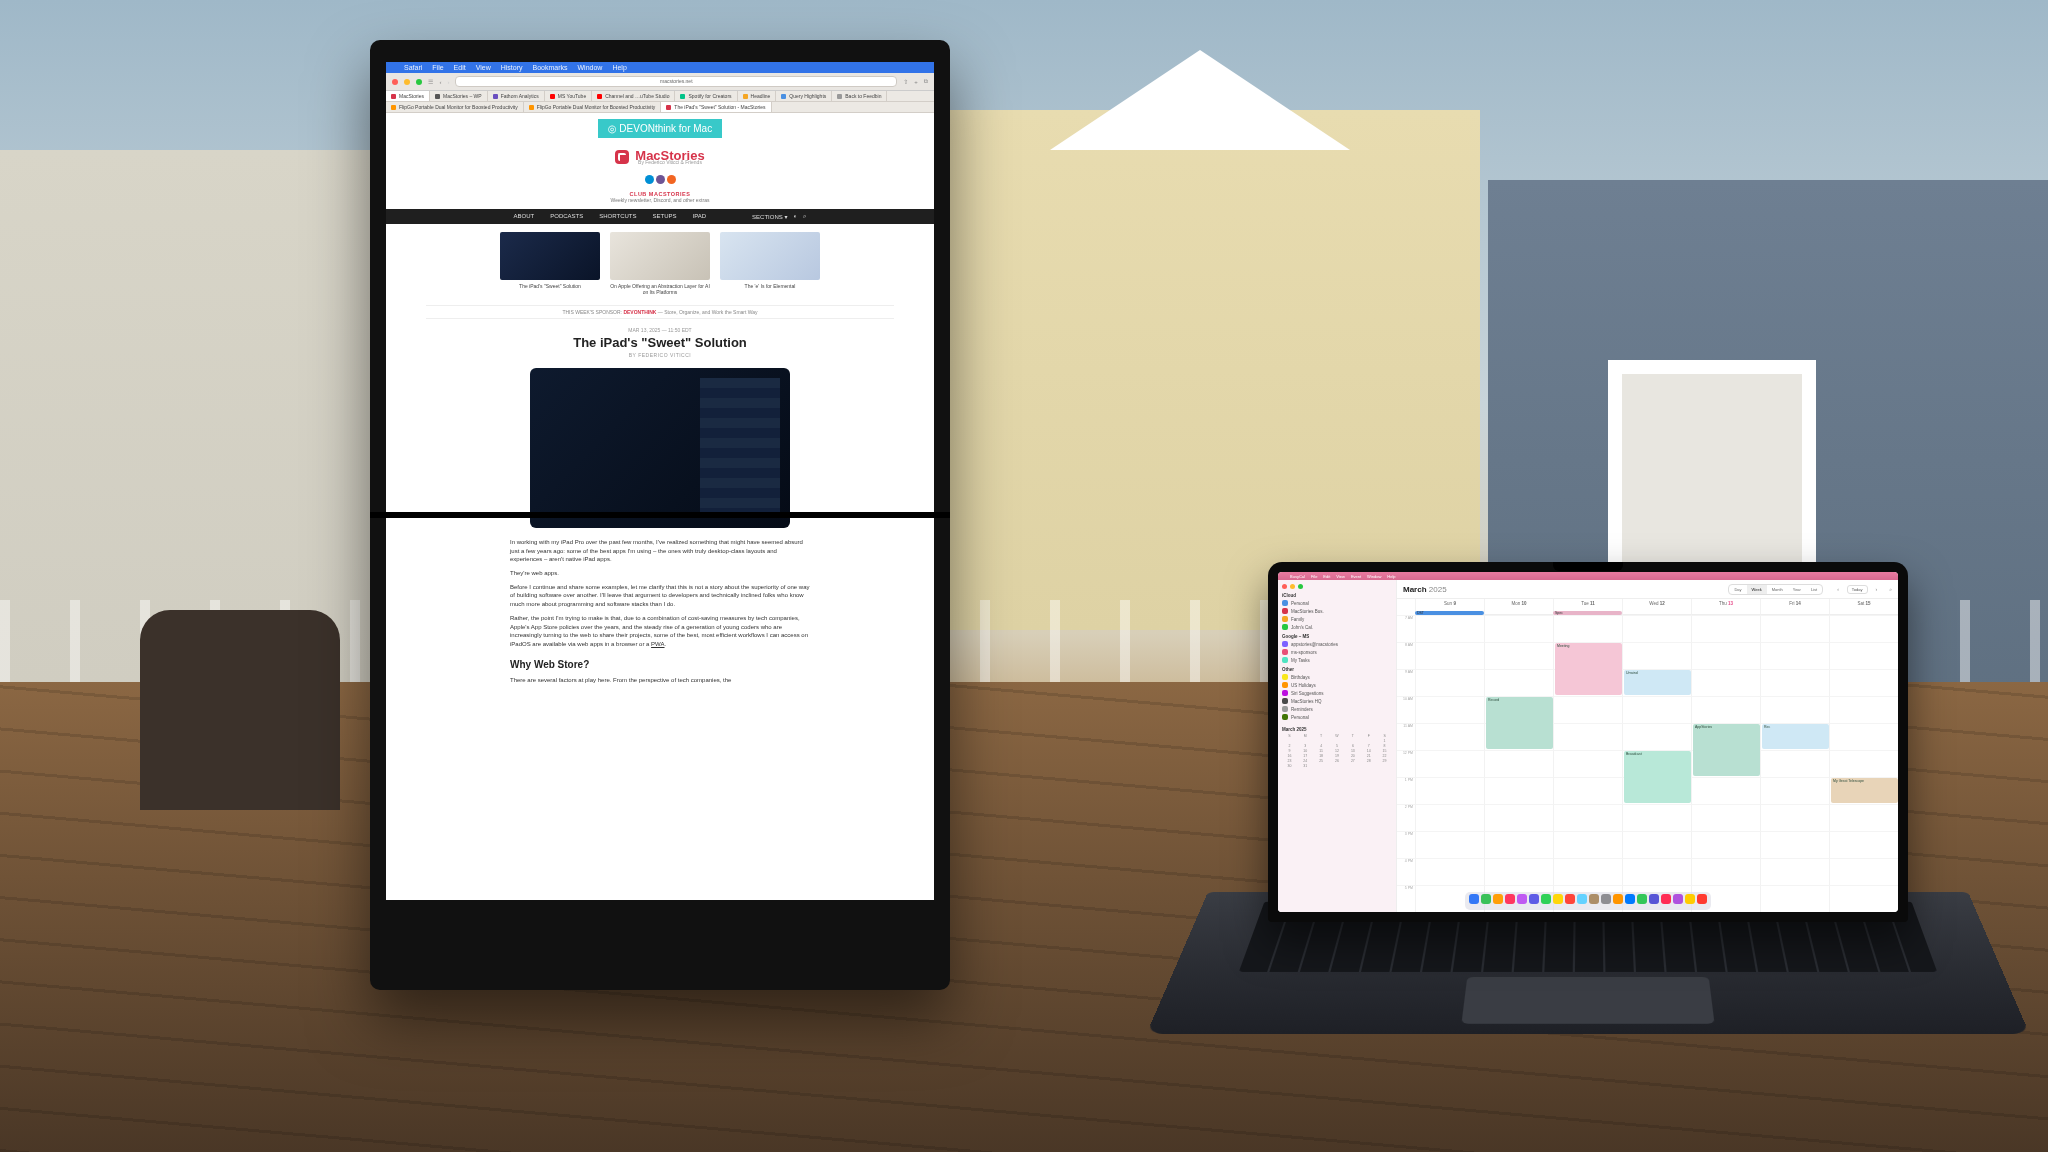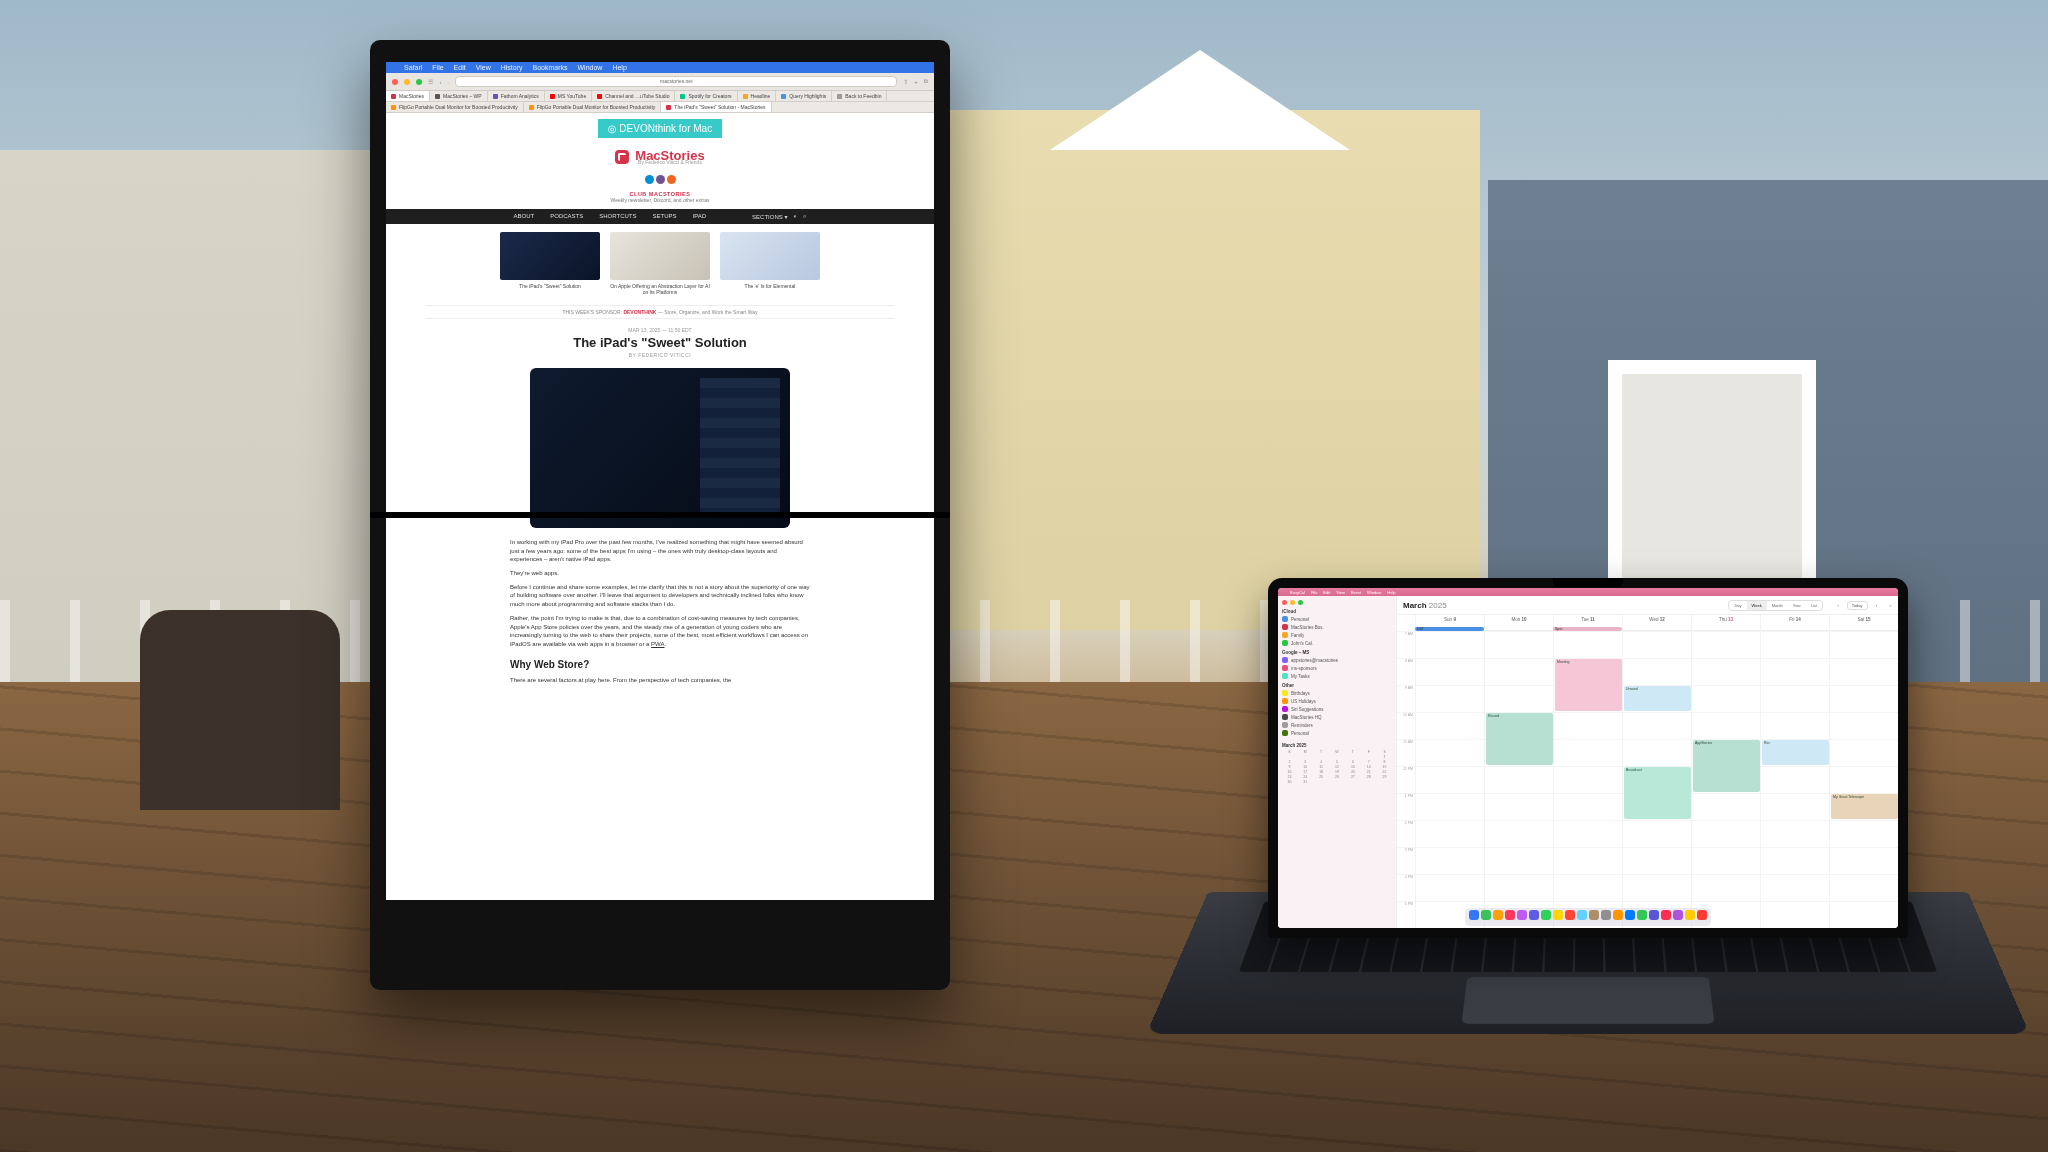--- a/index.html
+++ b/index.html
@@ -52,21 +52,21 @@
   .h1{font-size:13px;font-weight:700;color:#222;margin:2px 0}
   .byline{font-size:5px;color:#999;letter-spacing:.5px}
   .hero{width:260px;height:160px;margin:10px auto;background:linear-gradient(135deg,#0e1a2e,#050b16);border-radius:6px;position:relative}
   .hero::after{content:"";position:absolute;right:10px;top:10px;bottom:10px;width:80px;background:repeating-linear-gradient(#1a2a42 0 10px,#12203a 10px 20px)}
   .body-text{width:300px;margin:6px auto;text-align:left;font-size:6px;color:#333;line-height:1.45}
   .body-text p{margin:5px 0}
   .body-text u{text-decoration:underline}
   .h2{text-align:left;width:300px;margin:10px auto 2px;font-size:10px;font-weight:700;color:#222}
   
   .macbook{position:absolute;right:80px;bottom:30px;width:760px;height:560px}
-  .mb-screen{position:absolute;top:16px;left:60px;right:60px;height:340px;background:#0a0a0a;border-radius:14px 14px 4px 4px;padding:10px;box-shadow:0 20px 40px rgba(0,0,0,.5)}
+  .mb-screen{position:absolute;top:0;left:60px;right:60px;height:340px;background:#0a0a0a;border-radius:14px 14px 4px 4px;padding:10px;box-shadow:0 20px 40px rgba(0,0,0,.5)}
   .mb-screen .notch{position:absolute;top:0;left:50%;margin-left:-35px;width:70px;height:9px;background:#000;border-radius:0 0 6px 6px;z-index:5}
   .mb-display{position:absolute;inset:10px;background:#fff;border-radius:4px;overflow:hidden;font-size:5px;display:flex;flex-direction:column}
   .mb-menubar{background:linear-gradient(#e87aa0,#d86a90);color:#fff;height:8px;display:flex;align-items:center;padding:0 6px;gap:6px;font-size:4px}
   .cal-win{flex:1;display:flex;background:#fff}
   .cal-sidebar{width:110px;background:#faf1f5;border-right:1px solid #eee;padding:4px;font-size:4.5px;color:#555}
   .cal-sidebar .hdr{display:flex;gap:3px;margin-bottom:4px}
   .cal-sidebar .hdr span{width:5px;height:5px;border-radius:50%}
   .cal-sidebar .acct{font-weight:600;margin:3px 0 1px;color:#333}
   .cal-sidebar .cal-item{display:flex;align-items:center;gap:3px;padding:1px 0}
   .cal-sidebar .sw{width:6px;height:6px;border-radius:2px}

